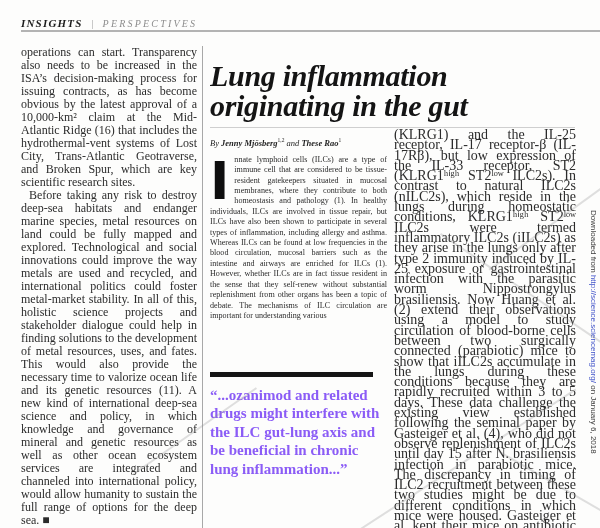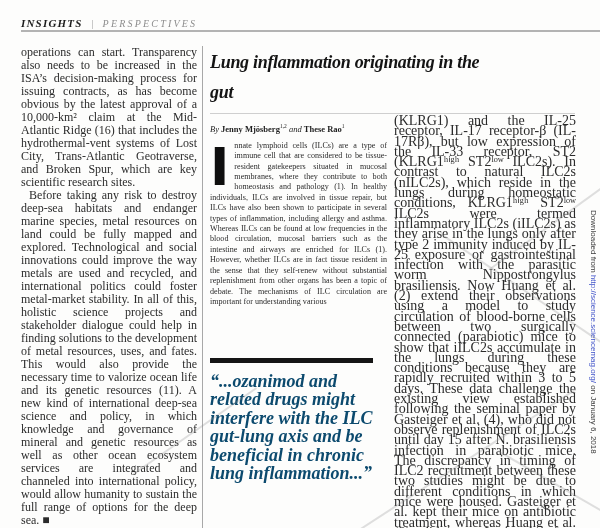--- a/index.html
+++ b/index.html
@@ -28,42 +28,42 @@
   .ref-num { width:10px; flex:0 0 10px; text-align:right; padding-right:4px; color:#3d3d3d; }
   .ref-text { flex:1; }
 
   
   .col-rule { position:absolute; top:46px; left:202px; width:1px; height:482px; background:#a8a8a8; }
 
   
   .article { position:absolute; top:42px; left:210px; width:366px; height:486px; overflow:hidden; }
   .kicker { font-family:"Liberation Sans", sans-serif; font-weight:bold; font-size:8px;
             letter-spacing:0.9px; color:#c0272d; }
-  .headline { margin-top:5px; width:285px; font-weight:bold; font-style:italic;
-              font-size:18px; line-height:30px; color:#141414; letter-spacing:-0.3px; }
+  .headline { margin-top:19px; width:285px; font-weight:bold; font-style:italic;
+              font-size:30px; line-height:30px; color:#141414; letter-spacing:-0.3px; }
   .subhead { margin-top:6px; width:305px; font-size:13px; line-height:16px; color:#222; }
   .sub-rule { margin-top:6px; width:365px; height:1px; background:#cfcfcf; }
 
   .body-cols { display:flex; margin-top:0; }
   .bcol1 { width:177px; flex:0 0 177px; margin-right:7px; }
   .bcol2 { width:182px; flex:0 0 182px; padding-top:2px; }
   .byline { margin-top:9px; margin-bottom:7px; font-size:8.5px; color:#1e1e1e; }
   .byline .by { font-style:italic;margin-top:29px; }
-  .byline b { font-weight:bold; }
+  .byline b { font-weight:bold;font-style:italic; }
   .byline sup { font-size:5.5px; }
   .bodytext { font-size:8.1px; line-height:10.4px; text-align:justify; color:#2b2b2b; }
   .bcol2 .bodytext { font-size:14px; line-height:10.3px; }
   .bodytext.indent { text-indent:8px; }
   .para-first { height:208px; overflow:hidden; }
   .dropcap { float:left; font-family:"DejaVu Sans", sans-serif; font-weight:bold;
              font-size:52px; line-height:48px; color:#0e0e0e; margin:2px 5px 0 0; }
 
   .pullquote { margin-top:9px; }
   .pq-bar { width:163px; height:5px; background:#151515; margin-bottom:9px; }
-  .pq-text { font-weight:bold; font-style:italic; font-size:18px; line-height:18.5px; color:#0c4a6e; }
+  .pq-text { font-weight:bold; font-size:15px; line-height:18.5px; color:#8b5cf6; }
   .after-quote { margin-top:11px; }
 
   
   .vstrip { position:absolute; top:210px; left:598px; transform-origin:0 0; transform:rotate(90deg);
             white-space:nowrap; font-family:"Liberation Sans", sans-serif; font-size:8px; color:#3c3c3c; }
   .vstrip .vlink { color:#4053c8; }
 
   
   .wm { position:absolute; background:rgba(145,145,145,0.28); height:2px; pointer-events:none; z-index:6; }
   .wm1 { width:300px; left:300px; top:470px; transform:rotate(-33deg); }

